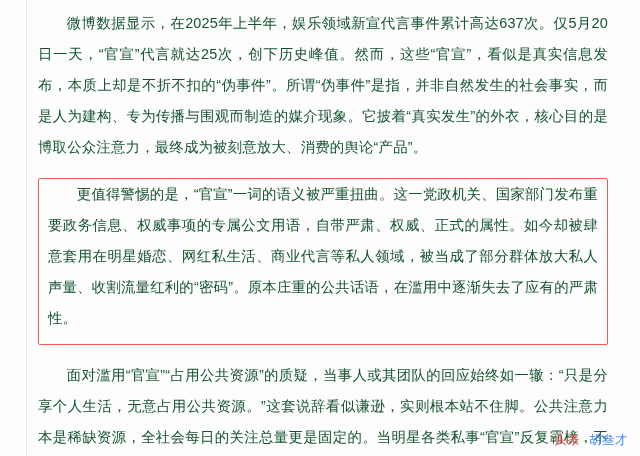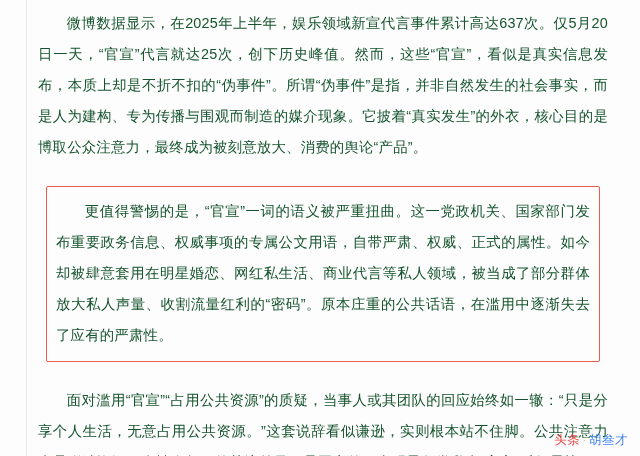--- a/index.html
+++ b/index.html
@@ -40,22 +40,22 @@
     line-height: 31px;
     color: #14532d;
     text-align: justify;
     text-justify: inter-ideograph;
     letter-spacing: 0.2px;
     text-indent: 2em;
   }
   .para-gap { height: 15px; }
   .highlight-wrap {
     position: relative;
-    margin: 8px;
-    padding: 9px 9px 10px 9px;
+    margin: 0;
+    padding: 0 9px 10px 9px;
     border: 1.6px solid #ec5b4e;
     border-radius: 2px;
     box-sizing: border-box;
   }
   .highlight-wrap p.para {
     text-indent: 2em;
   }
   .watermark {
     position: absolute;
     right: 12px;

